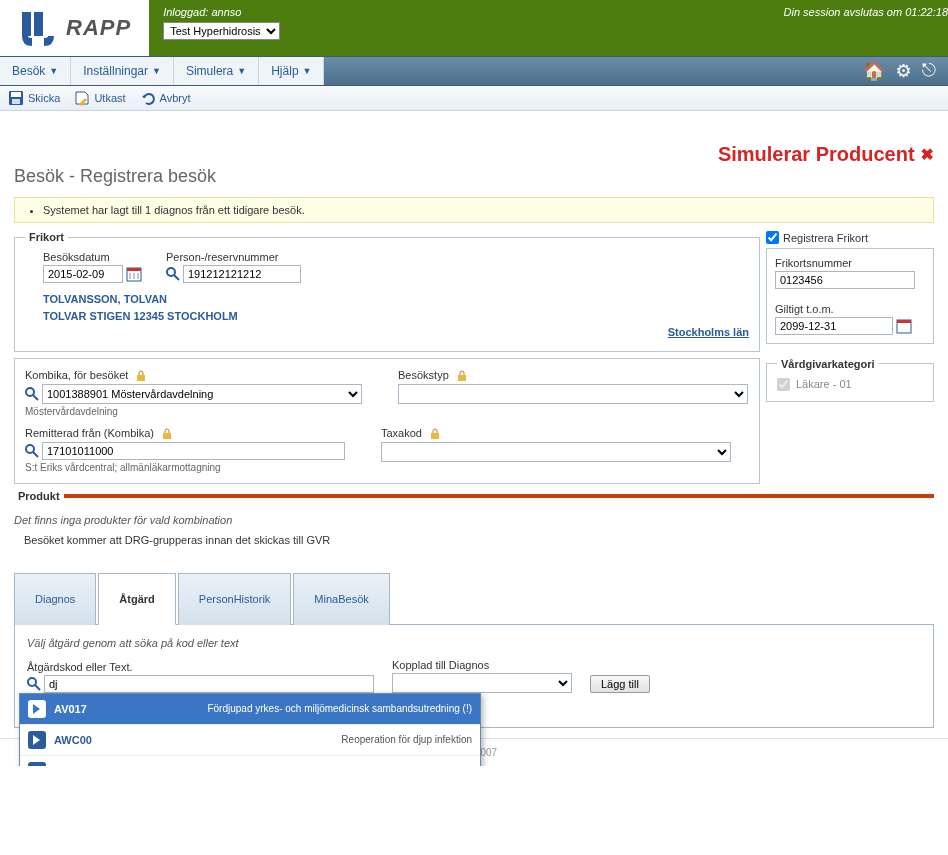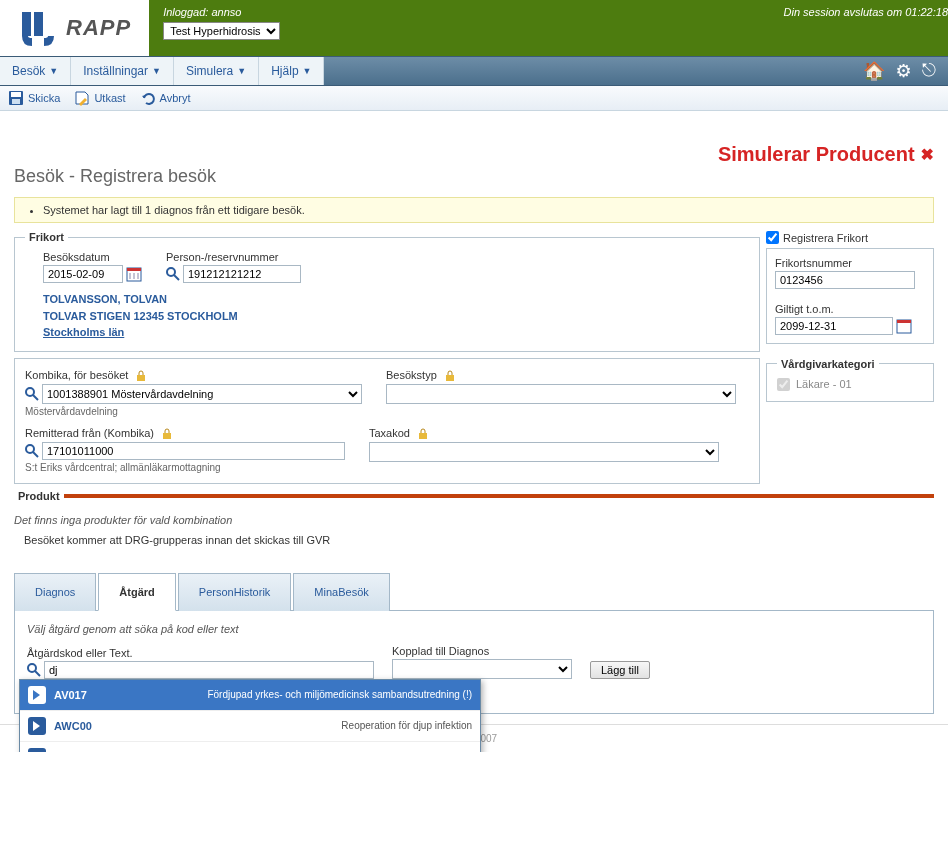--- a/index.html
+++ b/index.html
@@ -37,39 +37,39 @@
   fieldset { border:1px solid #b8c6d0; padding:8px 10px 10px 10px; margin-bottom:6px; position:relative; }
   legend { font-weight:bold; color:#333; font-size:11px; padding:0 4px; }
   .patient-fs { flex:1; min-height:120px; }
   .frikort-fs { width:168px; border:none; padding-top:0;}
   .frikort-box { border:1px solid #b8c6d0; padding:8px; }
   .frikort-check-row { margin-bottom:4px; display:flex; align-items:center; gap:4px; }
   label.fld { display:block; color:#333; font-size:11px; margin-bottom:2px; }
   input[type=text].txt { border:1px solid #a9b8c4; padding:2px 4px; font-size:11px; font-family:inherit; background:#fff; }
   .patient-inner { display:flex; gap:24px; margin-left:18px; }
   .patient-name { color:#2a5b9c; font-weight:bold; margin:8px 0 0 18px; line-height:1.5; }
-  .patient-link { text-decoration:underline; cursor:pointer; }
+  .patient-link { text-decoration:underline; cursor:pointer;text-align:right; }
   .mag-icon { display:inline-block; width:14px; height:14px; vertical-align:middle; }
   .lock-icon { display:inline-block; width:12px; height:12px; vertical-align:middle; margin-left:4px;}
   .cal-icon { display:inline-block; width:16px; height:16px; vertical-align:middle; cursor:pointer;}
   
   .besok-fs { flex:1; }
   .vg-fs { width:168px; }
   .vg-row { color:#888; display:flex; align-items:center; gap:6px; }
-  .kombika-row, .remitt-row { display:flex; gap:24px; margin-top:2px;}
+  .kombika-row, .remitt-row { display:flex; gap:36px; margin-top:2px;}
   .fld-col { display:flex; flex-direction:column; }
   .fld-select { border:1px solid #a9b8c4; background:#fff; font-size:11px; font-family:inherit; height:20px; }
   .small-grey { color:#666; font-size:10px; margin-top:2px; }
   
   .produkt-fs legend { font-weight:bold; }
   .produkt-text { font-style:italic; color:#555; margin:4px 0 8px 0; }
   .drg-text { margin-left:10px; margin-bottom:10px; }
   
   .tabs { display:flex; border-bottom:1px solid #a4b8c8; margin-top:6px; }
-  .tab { padding:12px 20px; background:linear-gradient(#eaf1f7,#d3e1ec); border:1px solid #a4b8c8; border-bottom:none; margin-right:2px; color:#2a5b9c; cursor:pointer; font-size:11px; position:relative; top:1px;text-align:center; }
+  .tab { padding:19px 20px; background:linear-gradient(#eaf1f7,#d3e1ec); border:1px solid #a4b8c8; border-bottom:none; margin-right:2px; color:#2a5b9c; cursor:pointer; font-size:11px; position:relative; top:1px;text-align:center; }
   .tab.active { background:#fff; font-weight:bold; color:#333; border-bottom:1px solid #fff; }
   .tab-content { border:1px solid #a4b8c8; border-top:none; padding:12px; }
   .tab-instr { font-style:italic; color:#555; margin-bottom:10px; }
   .search-row { display:flex; gap:18px; align-items:flex-end; }
   .search-col { display:flex; flex-direction:column; }
   .btn { background:linear-gradient(#f7f7f7,#e2e2e2); border:1px solid #999; padding:2px 10px; font-size:11px; cursor:pointer; font-family:inherit; border-radius:2px; }
   
   .ac-wrap { position:relative; }
   .ac-dropdown { position:absolute; top:100%; left:-8px; width:462px; background:#fff; border:1px solid #6a8aa5; z-index:100; box-shadow:2px 2px 6px rgba(0,0,0,.3); }
   .ac-list { max-height:172px; overflow-y:scroll; }

